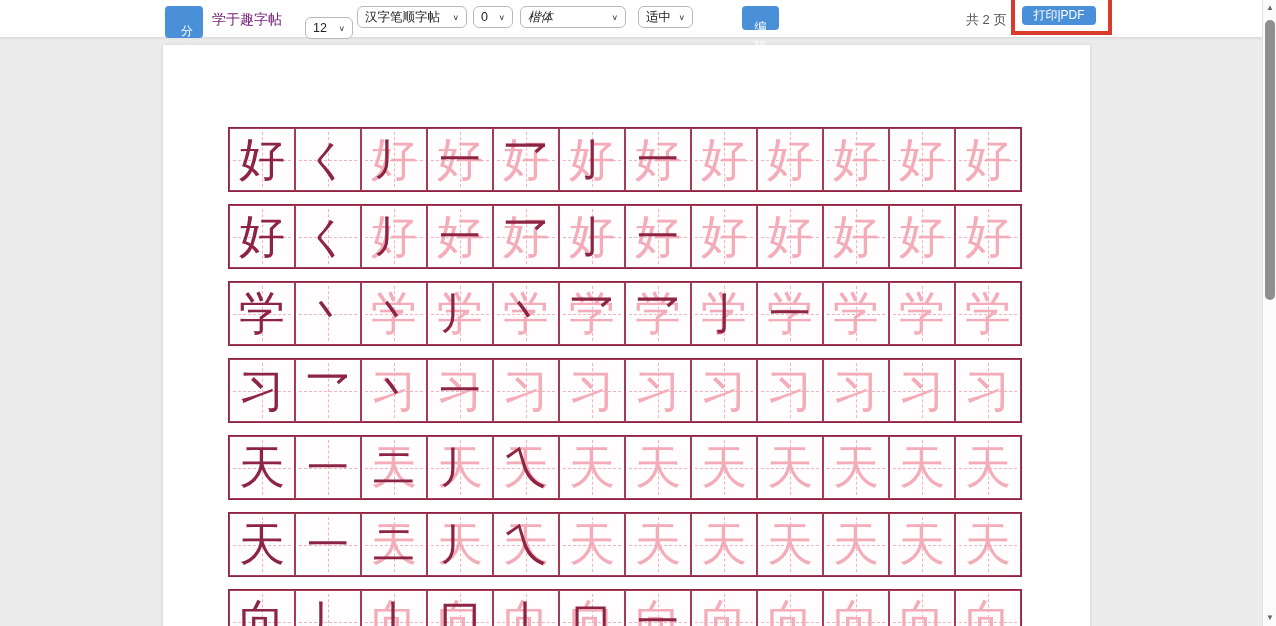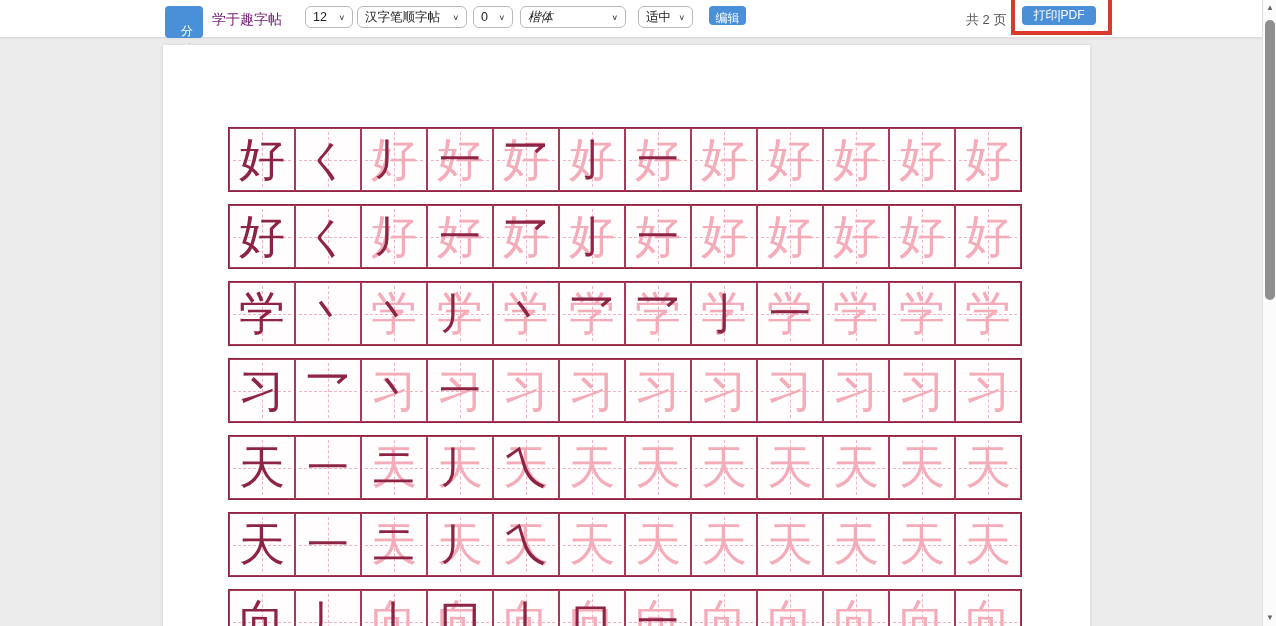--- a/index.html
+++ b/index.html
@@ -11,26 +11,26 @@
              border-bottom:1px solid #dcdcdc; box-shadow:0 1px 2px rgba(0,0,0,.06); z-index:5; }
   .btn-blue { position:absolute; background:var(--accent,#4a90d9); color:#fff; border:none;
               border-radius:4px; font-size:12px; height:19px; line-height:19px; padding:0 10px;
               cursor:pointer; font-family:inherit; }
   .tb-share { left:165px; top:6px; width:38px; padding:16px; }
   .tb-title { position:absolute; left:212px; top:11px; font-size:14px; color:#701a75; }
   .sel { position:absolute; top:6px; height:22px; border:1px solid #b9b9b9; border-radius:6px;
          background:#fff; display:flex; align-items:center; justify-content:space-between;
          padding:0 7px; font-size:12.5px; color:#222; cursor:pointer; }
   .sel .chev { font-size:9px; color:#444; transform:scaleY(.85); margin-left:6px; }
-  .sel-perrow  { left:305px;  width:48px;  }
+  .sel-perrow  { left:305px;  width:48px;margin-top:11px;  }
   .sel-type    { left:357px;  width:110px; }
   .sel-spacing { left:473px;  width:40px;  }
   .sel-font    { left:520px;  width:106px;font-style:italic; }
   .sel-size    { left:638px;  width:55px;  }
-  .tb-edit  { left:709px; top:6px; width:37px; padding:4px;font-family:Liberation Mono, monospace; }
+  .tb-edit  { left:742px; top:6px; width:37px; padding:12px; }
   .tb-pages { position:absolute; left:966px; top:11px; font-size:13px; color:#555;text-align:center; }
   .tb-print { left:1022px; top:6px; width:74px; padding:0; }
   .hl-rect { position:absolute; left:1011px; top:-4px; width:101px; height:39px;
              border:4px solid #d93a2b; z-index:9; pointer-events:none; }
 
   
   .main { position:absolute; top:38px; left:0; right:14px; bottom:0; background:#ececec; overflow:hidden; }
   .sheet { position:absolute; left:163px; top:7px; width:927px; height:1200px; background:#fff;
            box-shadow:0 0 4px rgba(0,0,0,.12); }
   .sheet-header { position:absolute; top:95px; left:0; right:0; height:22px;

